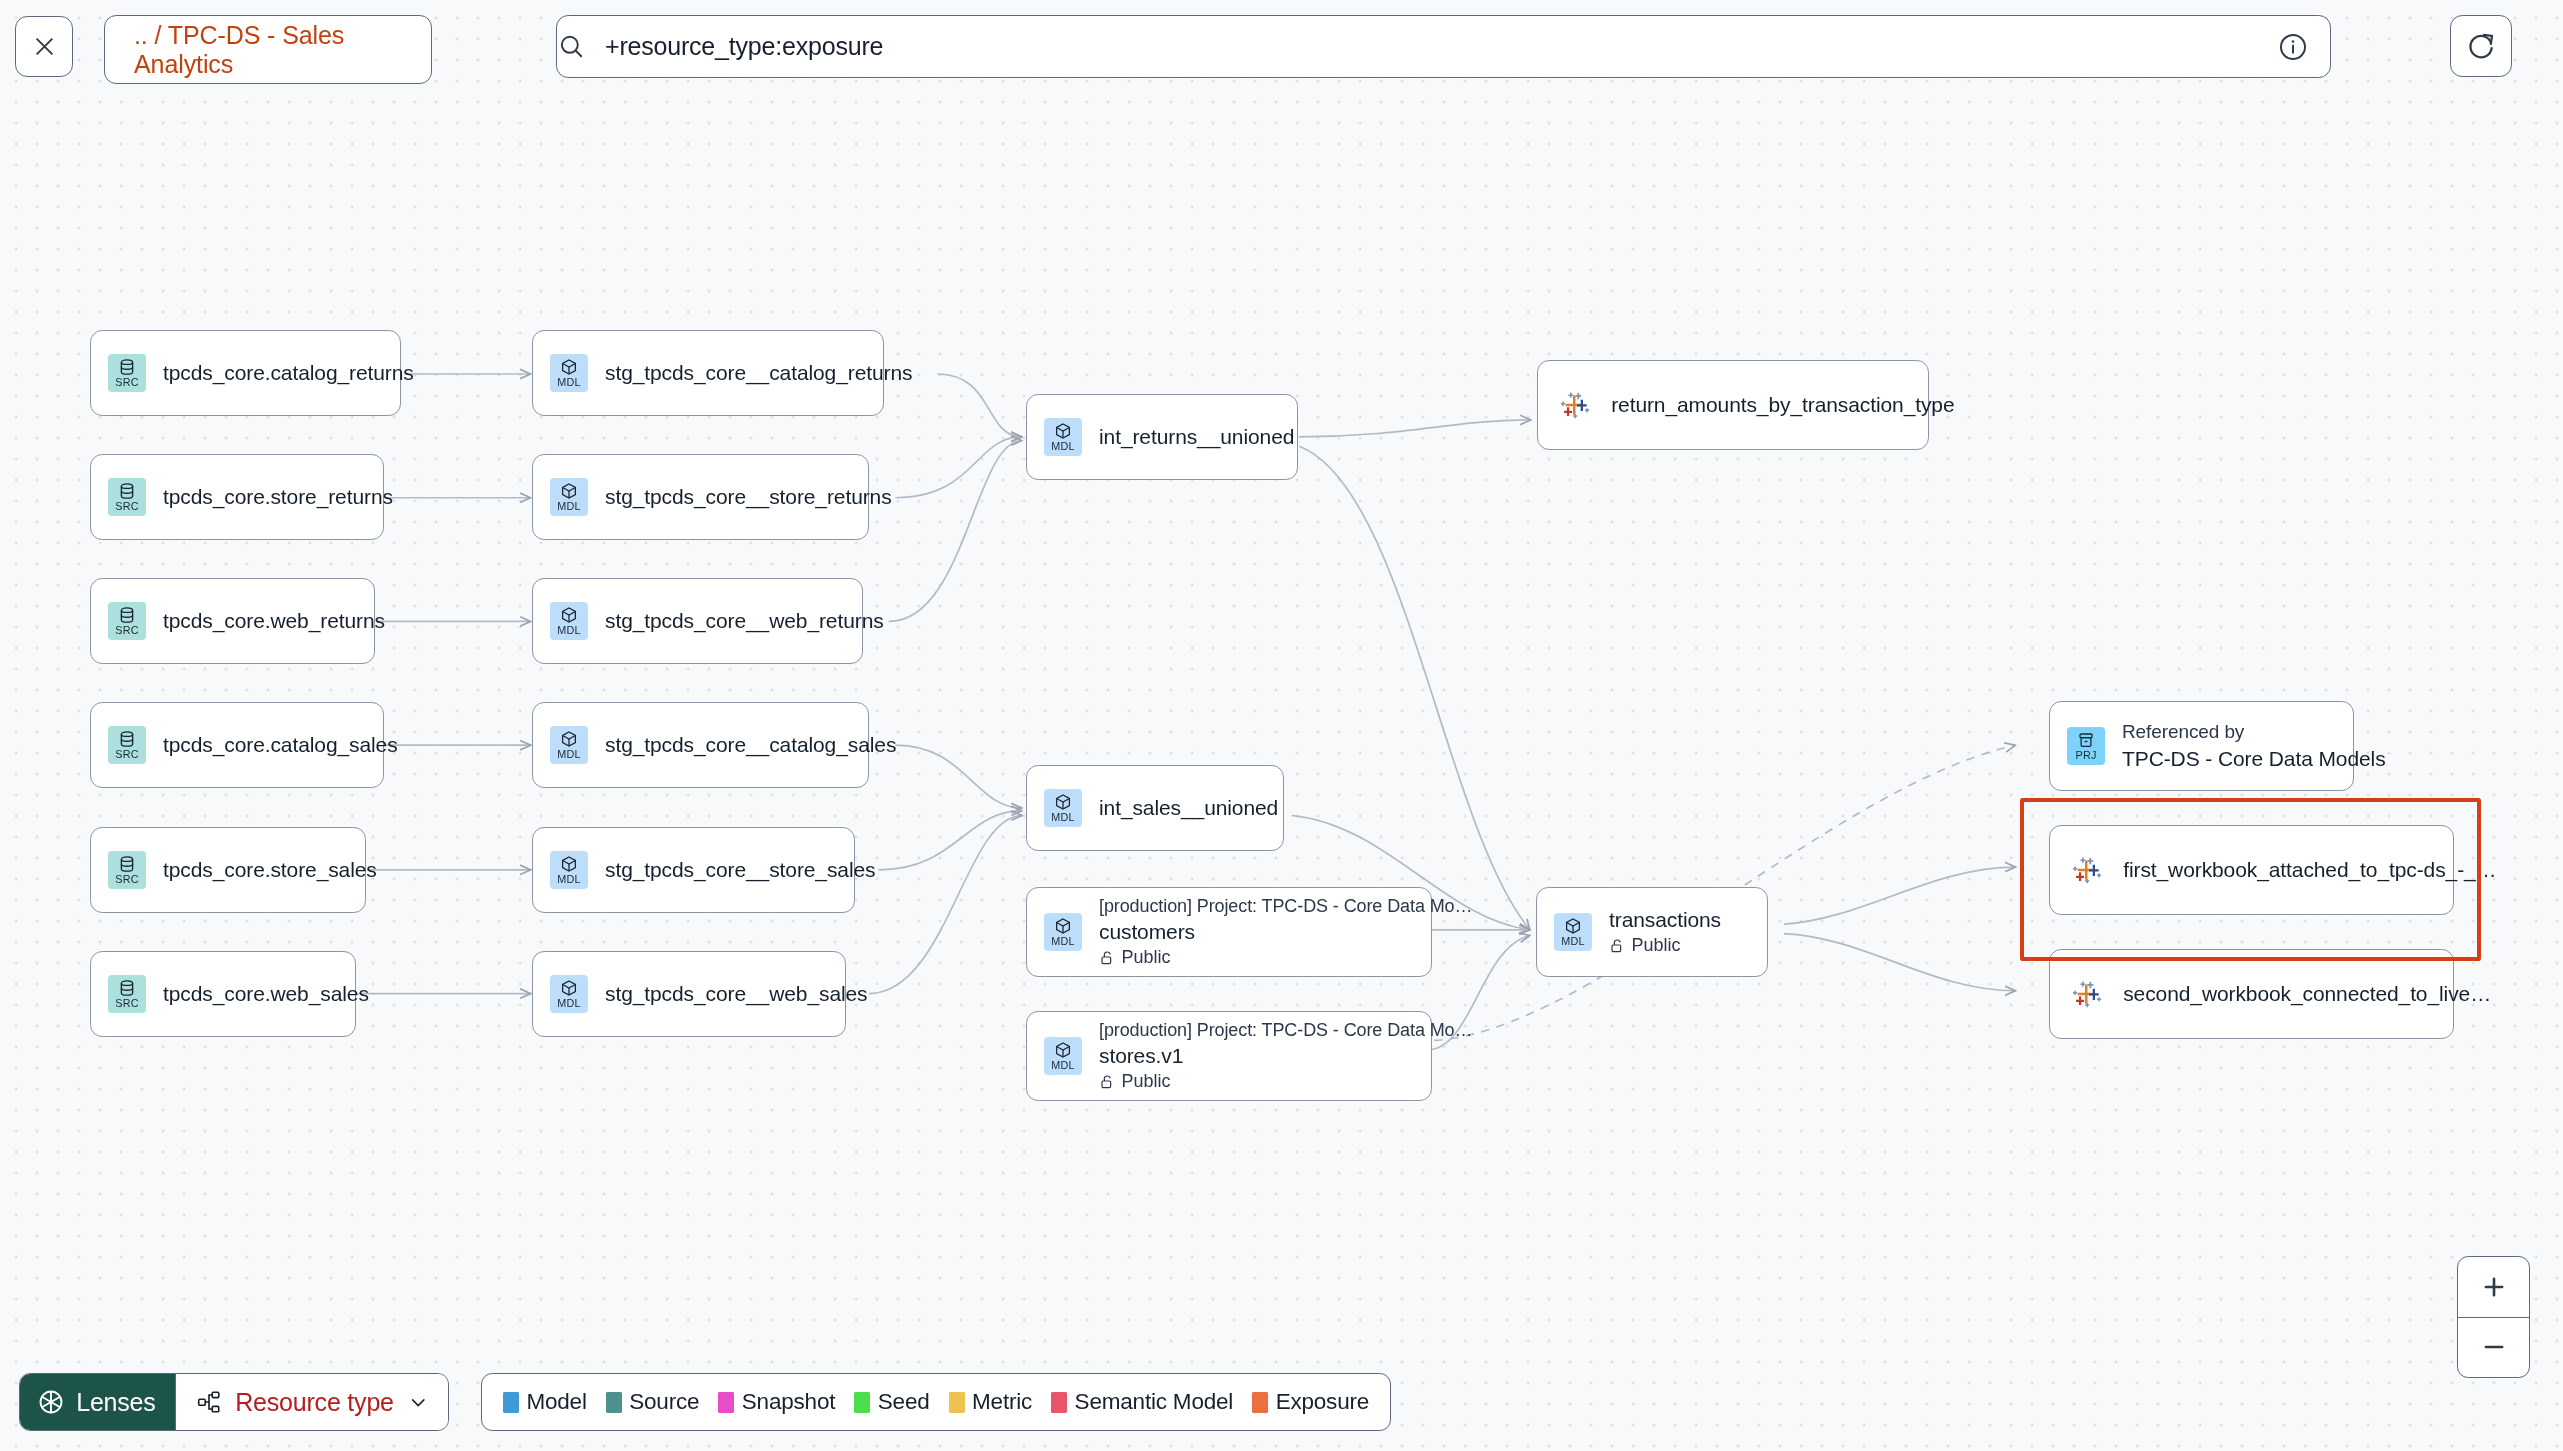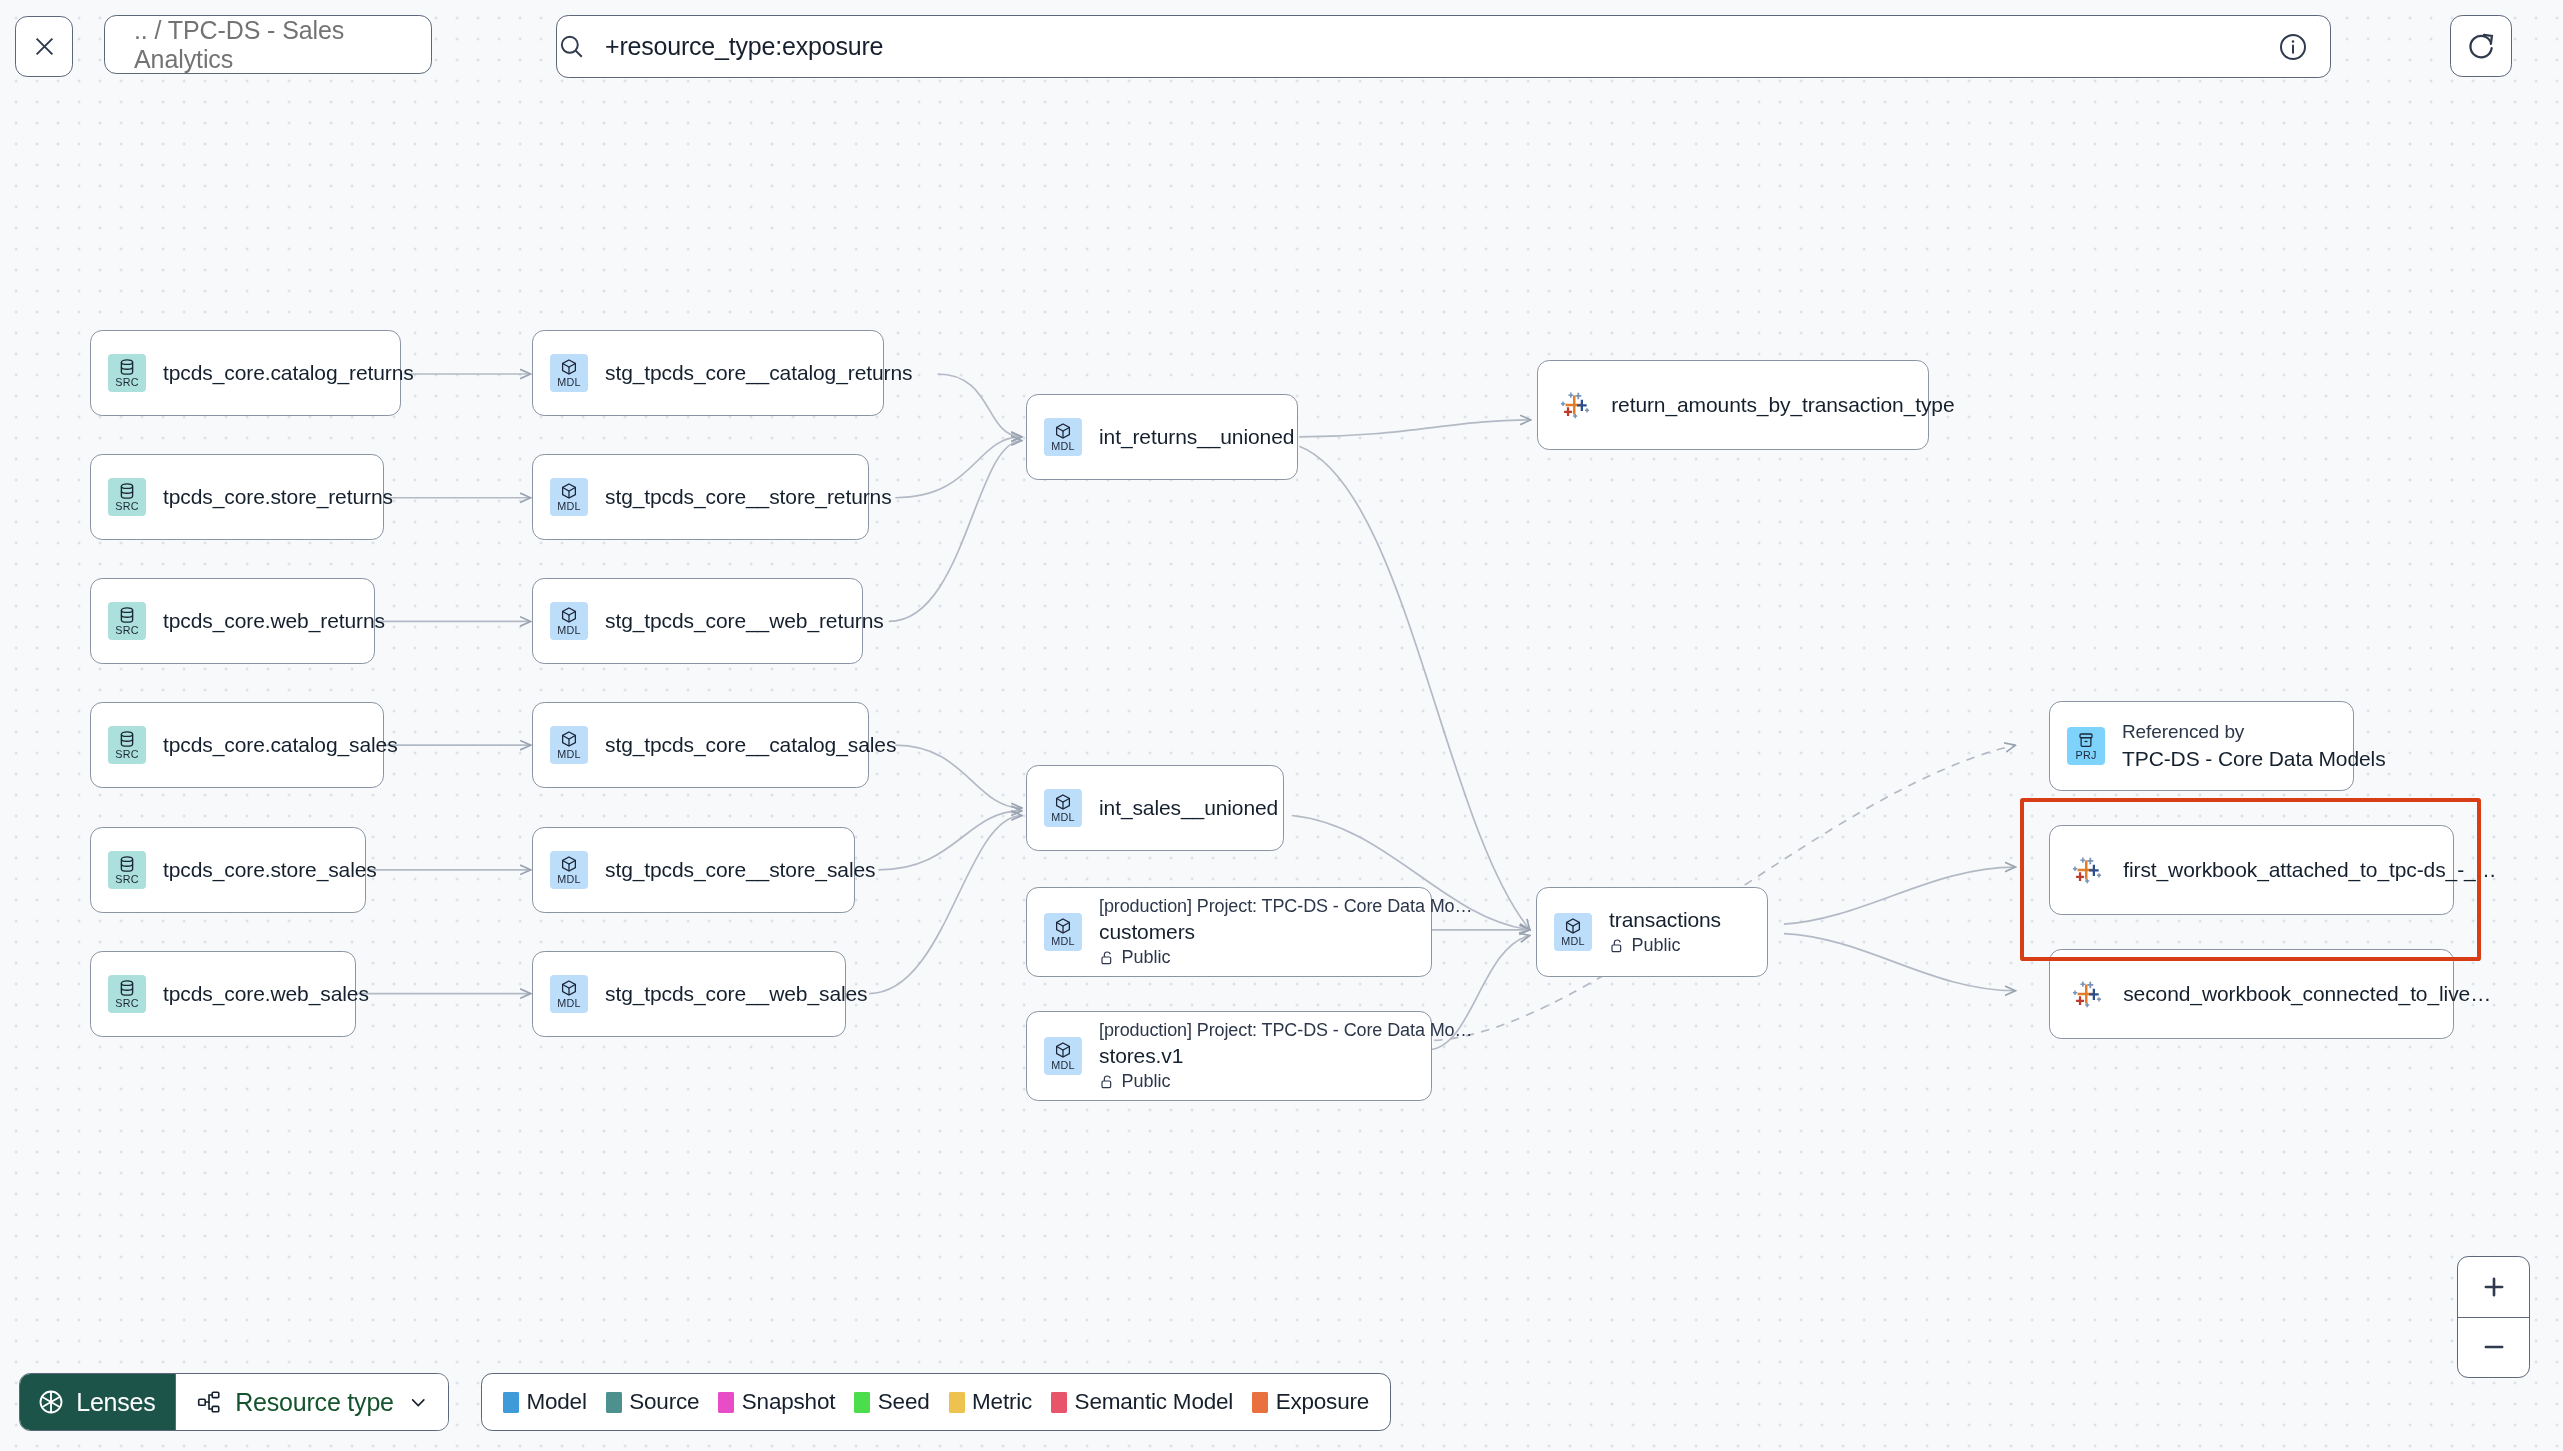--- a/index.html
+++ b/index.html
@@ -26,23 +26,23 @@
   .tb-btn {
     position: absolute;
     background: #ffffff;
     border: 1.5px solid #5c6779;
     border-radius: 12.2px;
     display: flex; align-items: center; justify-content: center;
     color: #2f3a4d;
   }
   #close-btn { left: 15px; top: 16px; width: 58px; height: 61px; }
   #breadcrumb-btn {
-    left: 104px; top: 15px; width: 328px; height: 59px;
+    left: 104px; top: 15px; width: 328px; height: 69px;
     justify-content: flex-start; padding-left: 29px;
-    font-size: 25px; color: #737373; letter-spacing: -0.1px;
+    font-size: 25px; color: #c2410c; letter-spacing: -0.1px;
   }
   #searchbar {
     left: 556px; top: 15px; width: 1775px; height: 63px;
     justify-content: flex-start; gap: 19px;
   }
   #search-text { font-size: 25px; color: #17202e; letter-spacing: -0.2px; }
   #info-icon-wrap {
     position: absolute; right: 20.6px; top: 50%; transform: translateY(-50%);
     width: 32px; height: 32px;
   }
@@ -137,21 +137,21 @@
     overflow: hidden;
     background: #fff;
   }
   #lenses-button {
     background: #1c5449; color: #ffffff;
     display: flex; align-items: center; gap: 11.2px;
     padding: 0 19px 0 17px;
     font-size: 25px; letter-spacing: -0.2px;
   }
   #resource-type-button {
-    background: #ffffff; color: #14532d;
+    background: #ffffff; color: #b91c1c;
     display: flex; align-items: center; gap: 13px;
     padding: 0 19px 0 20.6px;
     font-size: 25px; letter-spacing: -0.2px;
     border-left: 1.5px solid #5c6779;
   }
   #legend {
     height: 58px;
     background: #ffffff;
     border: 1.5px solid #5c6779;
     border-radius: 11.2px;

